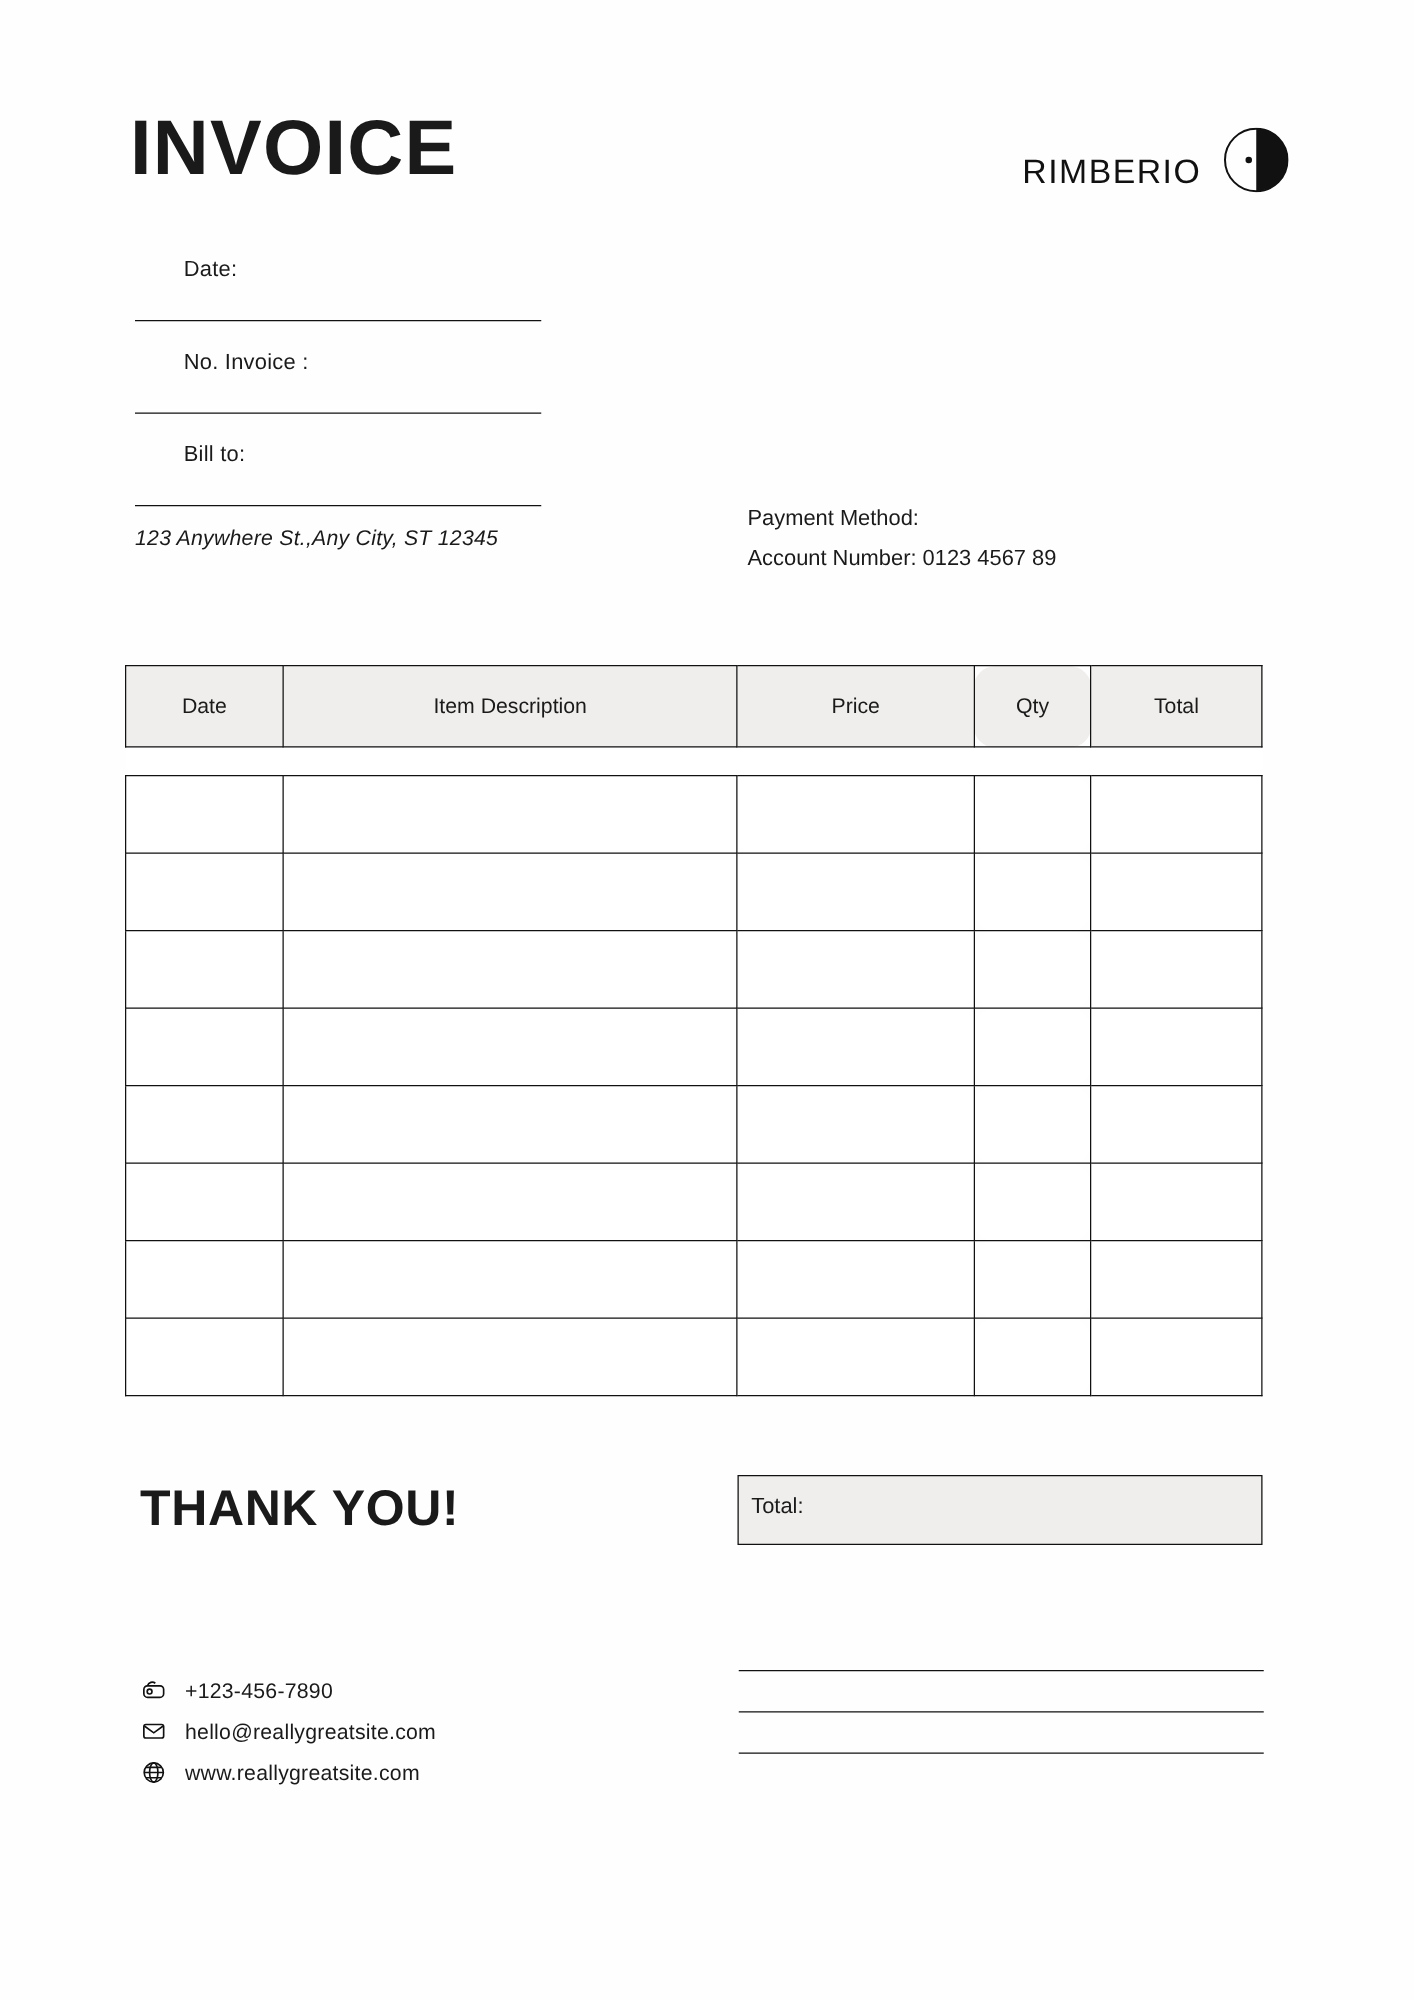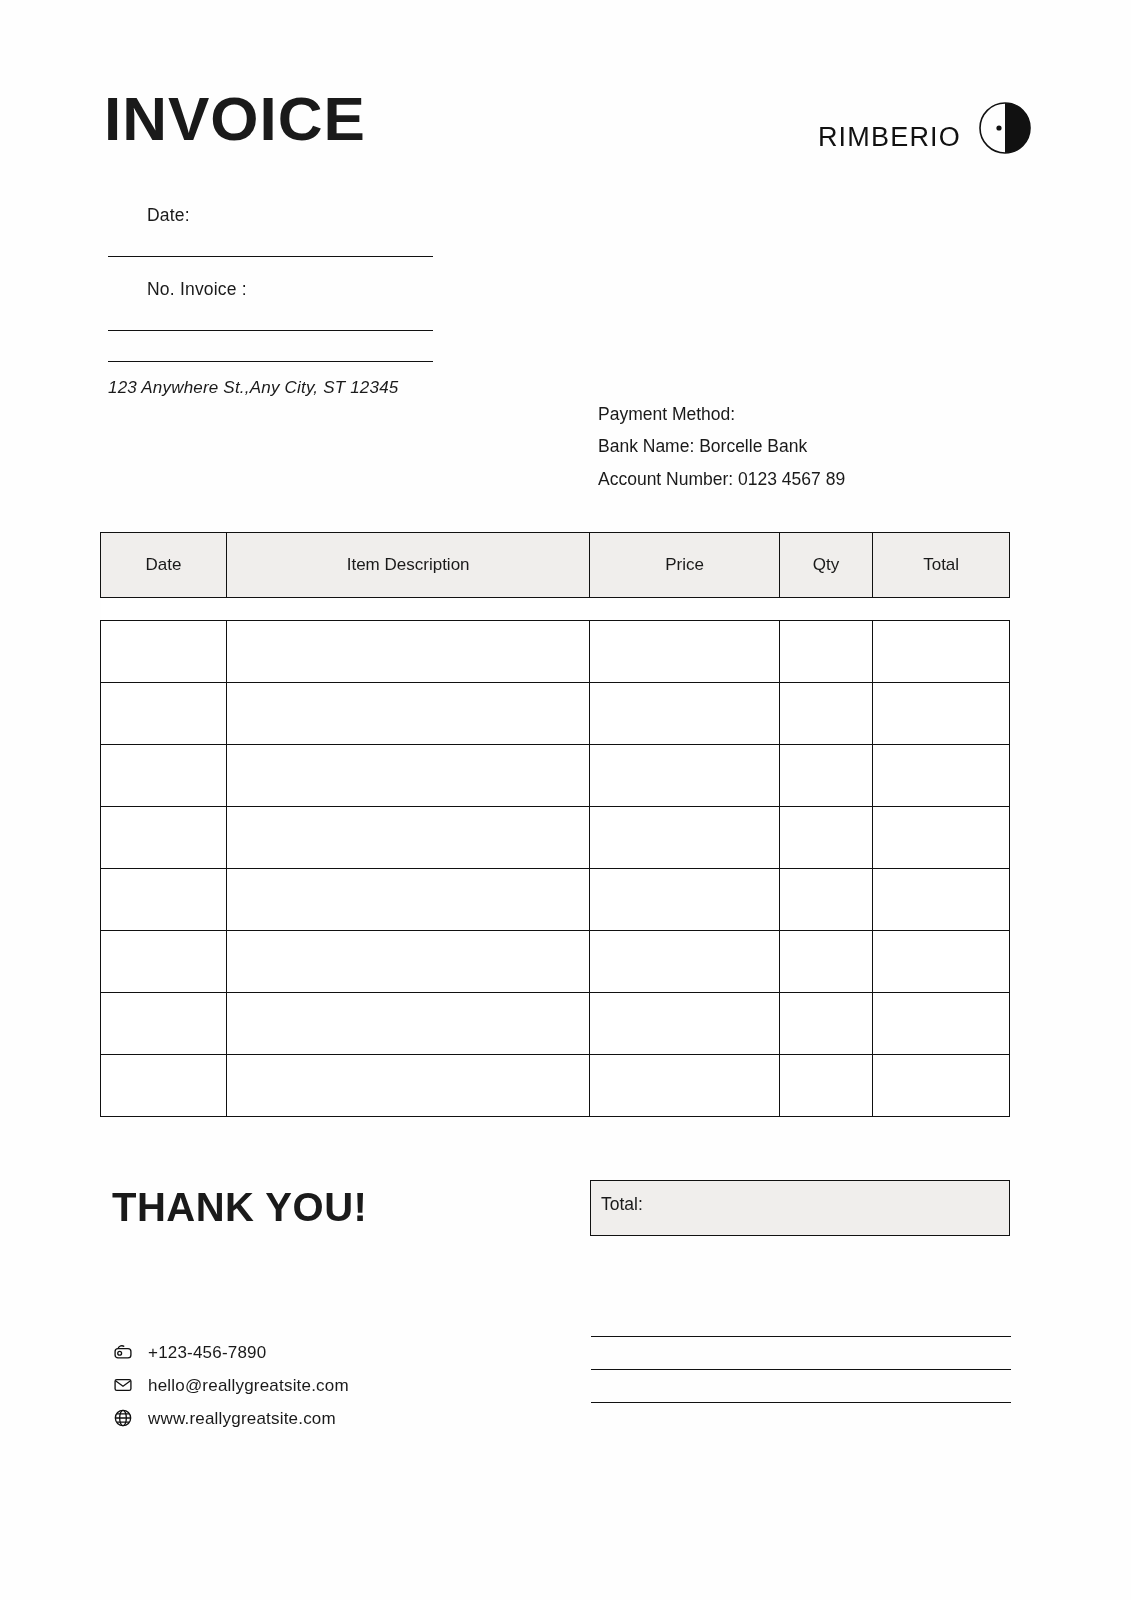--- a/index.html
+++ b/index.html
@@ -119,21 +119,21 @@
   }
   .table thead th {
     background: #f0eeec;
     height: 62px;
     text-align: center;
   }
   .table tbody td { background: #fff; }
   .col-date  { width: 125px; }
   .col-desc  { width: 367px; }
   .col-price { width: 190px; }
-  .col-qty   { width: 92px; }
+  .col-qty   { width: 92px; border-radius: 17px; }
   .col-total { width: 136px; }
 
   
   .table thead tr th { border-bottom: 1.4px solid #111; }
   .spacer-row td {
     border: none;
     height: 20px;
     background: #fefefe;
   }
 
@@ -216,27 +216,27 @@
     </div>
   </div>
 
   <div class="meta">
     <div class="label">Date:</div>
     <div class="rule"></div>
 
     <div class="label">No. Invoice :</div>
     <div class="rule"></div>
 
+    <div class="label">Bill to:</div>
     <div class="rule short"></div>
     <div class="bill-addr">123 Anywhere St.,Any City, ST 12345</div>
   </div>
 
   <div class="payment">
     <div>Payment Method:</div>
-    <div>Bank Name: Borcelle Bank</div>
     <div>Account Number: 0123 4567 89</div>
   </div>
 
   <table class="table">
     <thead>
       <tr>
         <th class="col-date">Date</th>
         <th class="col-desc">Item Description</th>
         <th class="col-price">Price</th>
         <th class="col-qty">Qty</th>

